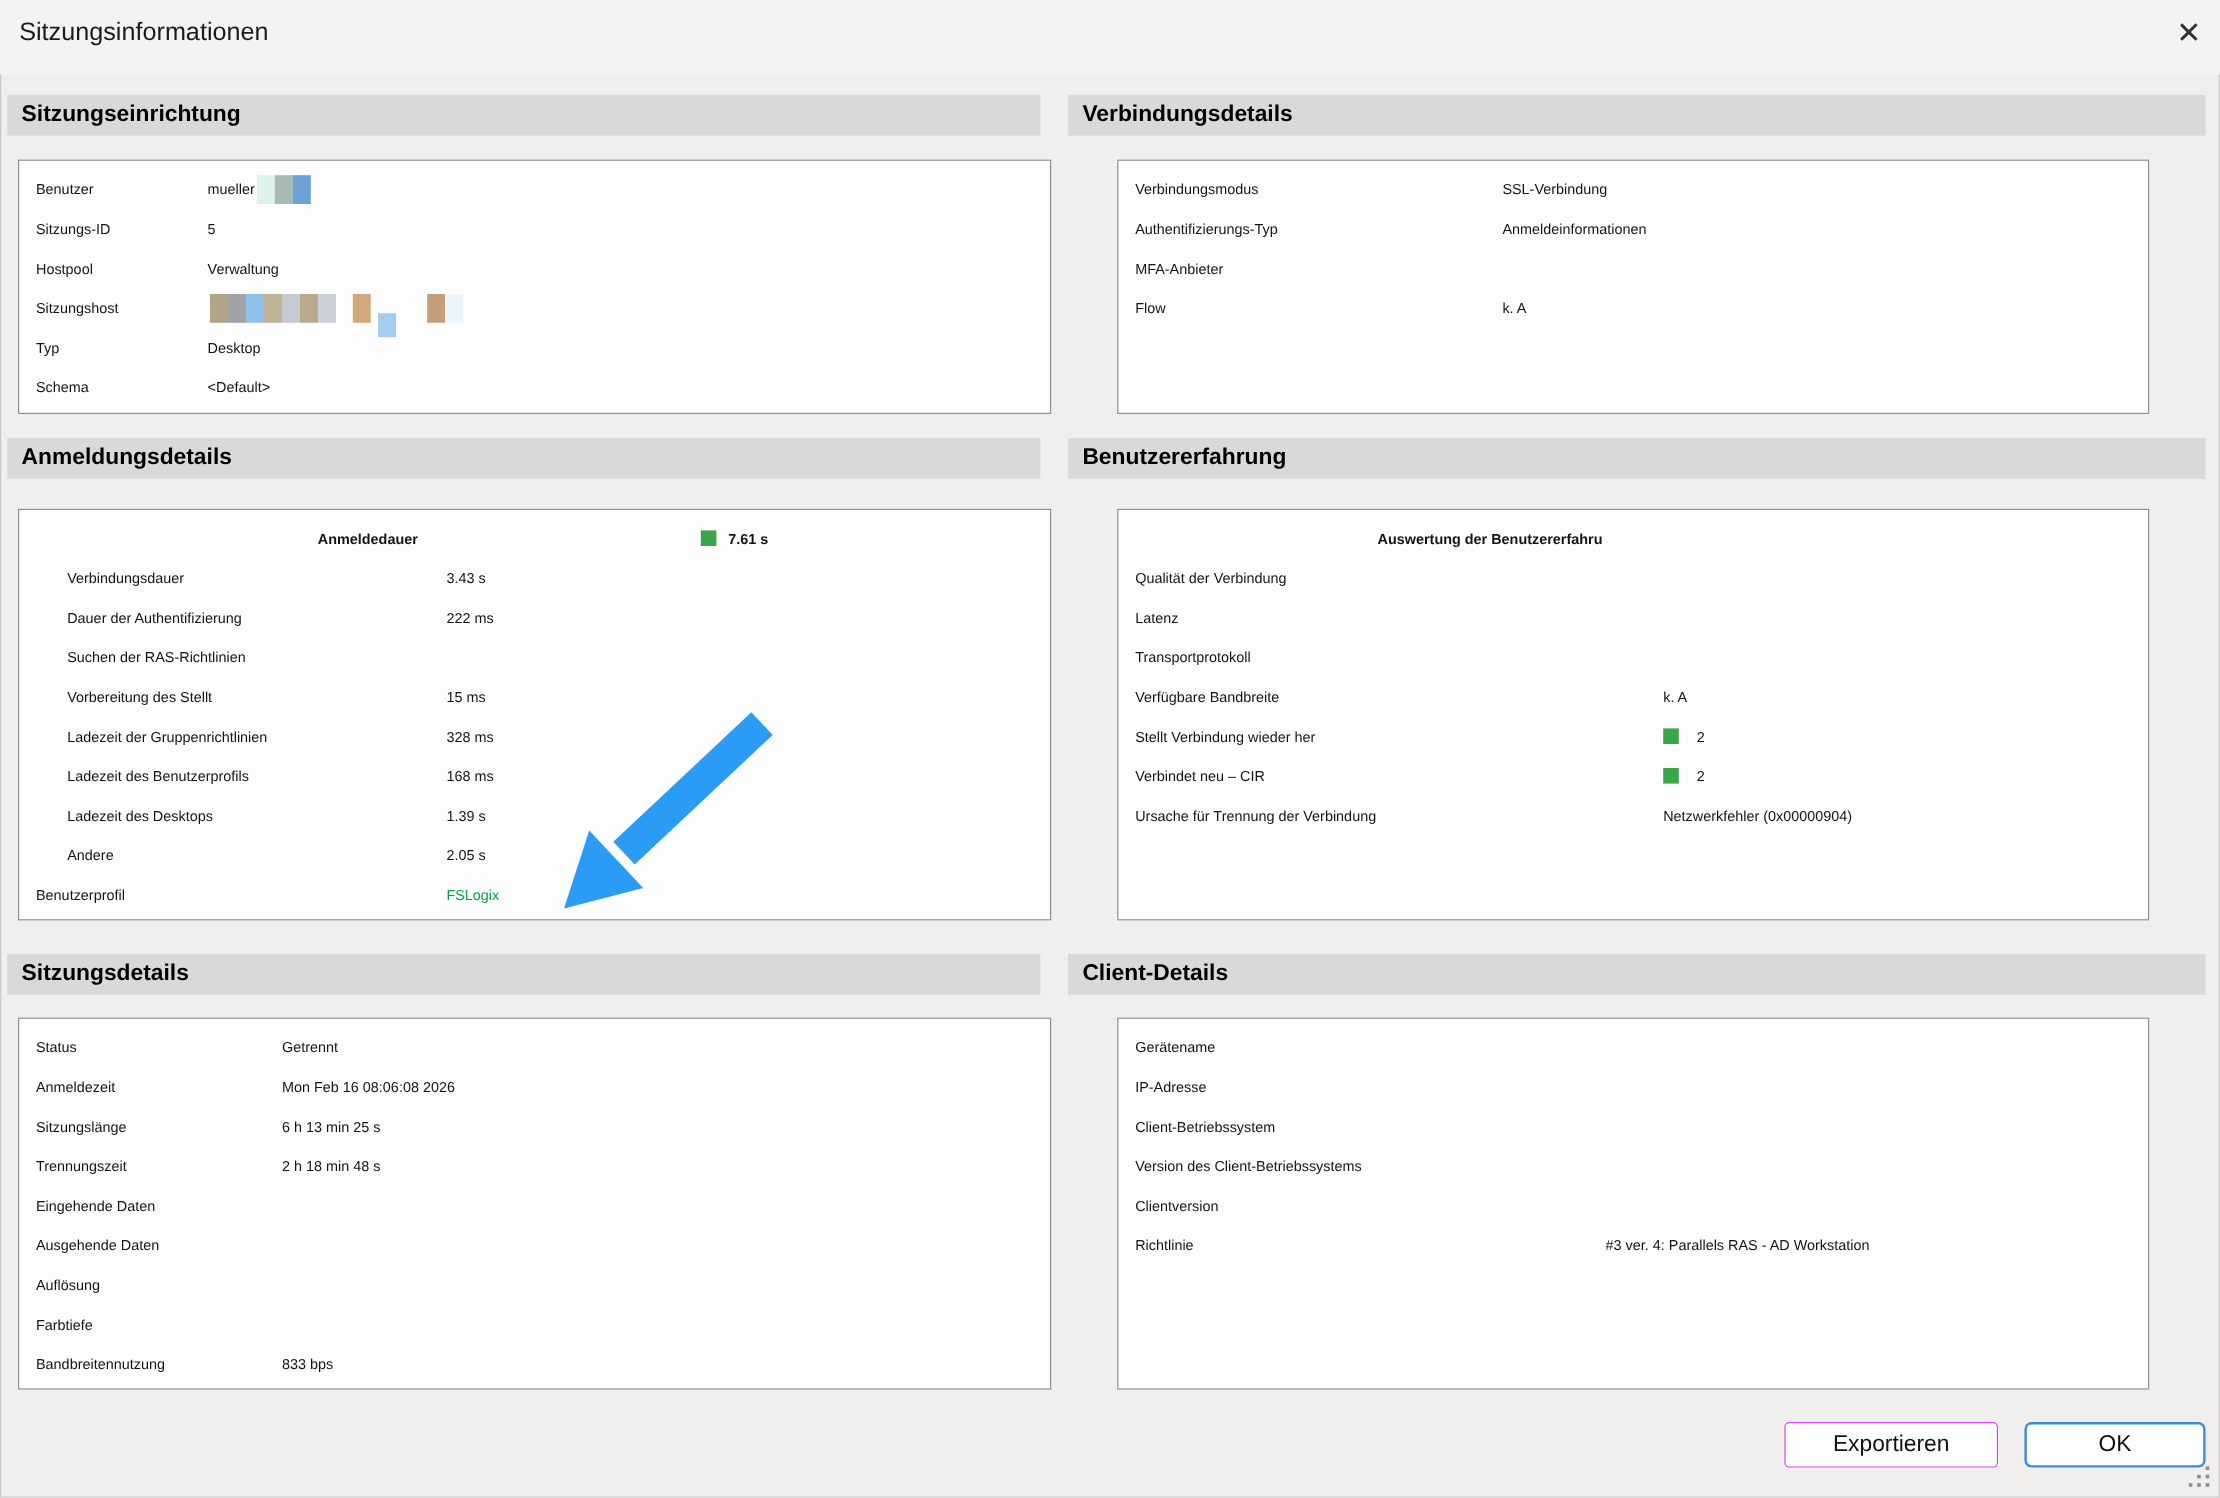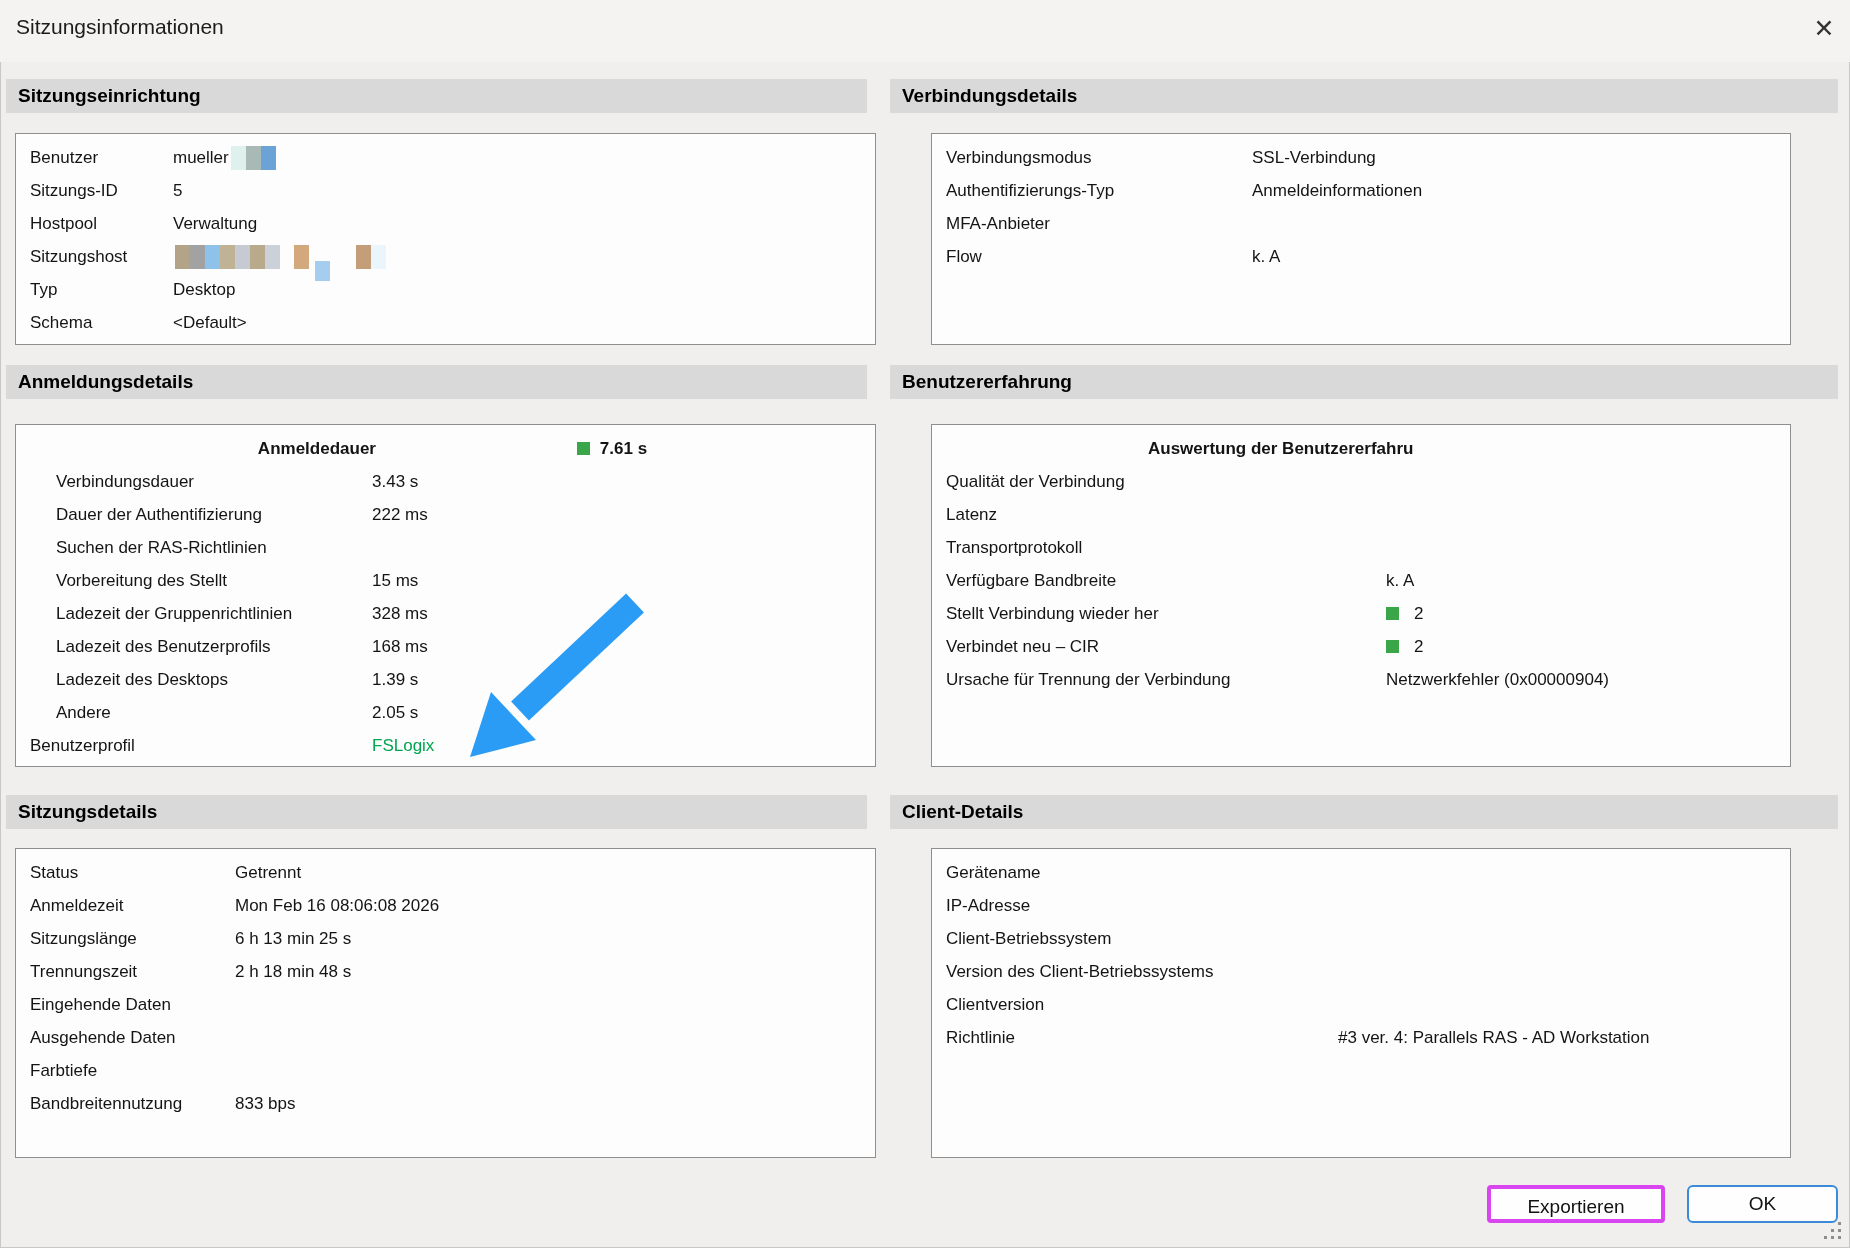--- a/index.html
+++ b/index.html
@@ -8,21 +8,21 @@
     box-shadow:inset 0 0 0 1px #c9c7c5;}
   .titlebar{position:absolute;left:0;top:0;width:1850px;height:62px;background:#f4f3f2;}
   .title{position:absolute;left:16px;top:15px;font-size:21px;color:#1b1b1b;}
   .close{position:absolute;left:1804px;top:8px;width:40px;height:40px;font-size:25px;
     line-height:40px;text-align:center;color:#333;}
   .hdr{position:absolute;height:34px;background:#d9d9d9;box-sizing:border-box;
     font-weight:bold;font-size:19px;line-height:34px;padding-left:12px;color:#000;}
   .hdr.col-l{left:6px;width:861px}
   .hdr.col-r{left:890px;width:948px}
   .box{position:absolute;background:#fdfdfd;border:1px solid #8f8f8f;box-sizing:border-box;
-    padding-top:7px;font-size:17px;}
+    padding-top:7px;font-size:12px;}
   .box.col-l{left:15px;width:861px}
   .box.col-r{left:931px;width:860px}
   .row{display:flex;align-items:center;height:33px;padding-left:14px;white-space:nowrap;}
   .lbl{flex:0 0 auto;}
   .val{white-space:nowrap;}
   .bold{font-weight:bold;justify-content:center;}
   .green{color:#00a551;}
   
   #box-se .lbl{width:143px}
   #box-vd .lbl{width:306px}
@@ -45,21 +45,21 @@
   .val.with-sq{display:flex;align-items:center;}
   .val.with-sq .sq{margin-right:15px;}
   
   .px{display:inline-block;height:24px;width:15px;vertical-align:middle;}
   .redact{display:inline-flex;align-items:center;margin-left:2px;}
   .hang{position:relative;top:14px;height:20px;margin-left:6px;}
   .gap14{width:14px;height:1px;background:transparent;}
   .gap26{width:26px;height:1px;background:transparent;}
   
   .btn{position:absolute;top:1185px;height:38px;box-sizing:border-box;background:#fefefe;
-    border:4px solid #d946ef;border-radius:4px;font-family:"Liberation Sans",sans-serif;
+    border:1px solid #d946ef;border-radius:4px;font-family:"Liberation Sans",sans-serif;
     font-size:19px;color:#111;text-align:center;line-height:36px;}
   #btn-export{left:1487px;width:178px;}
   #btn-ok{left:1687px;width:151px;border:2px solid #3c8bd9;border-radius:6px;line-height:34px;}
   
   .arrow-svg{position:absolute;left:430px;top:575px;width:240px;height:210px;pointer-events:none;}
   
   .grip{position:absolute;left:1824px;top:1222px;width:20px;height:20px;}
   .grip i{position:absolute;width:3px;height:3px;background:#8e8e8e;}
 </style>
 </head>
@@ -261,20 +261,24 @@
     </div>
     <div class="row">
       <span class="lbl">Eingehende Daten</span>
       <span class="val"></span>
     </div>
     <div class="row">
       <span class="lbl">Ausgehende Daten</span>
       <span class="val"></span>
     </div>
     <div class="row">
+      <span class="lbl">Auflösung</span>
+      <span class="val"></span>
+    </div>
+    <div class="row">
       <span class="lbl">Farbtiefe</span>
       <span class="val"></span>
     </div>
     <div class="row">
       <span class="lbl">Bandbreitennutzung</span>
       <span class="val">833 bps</span>
     </div>
   </div>
 
   <div class="box col-r" id="box-cd">

